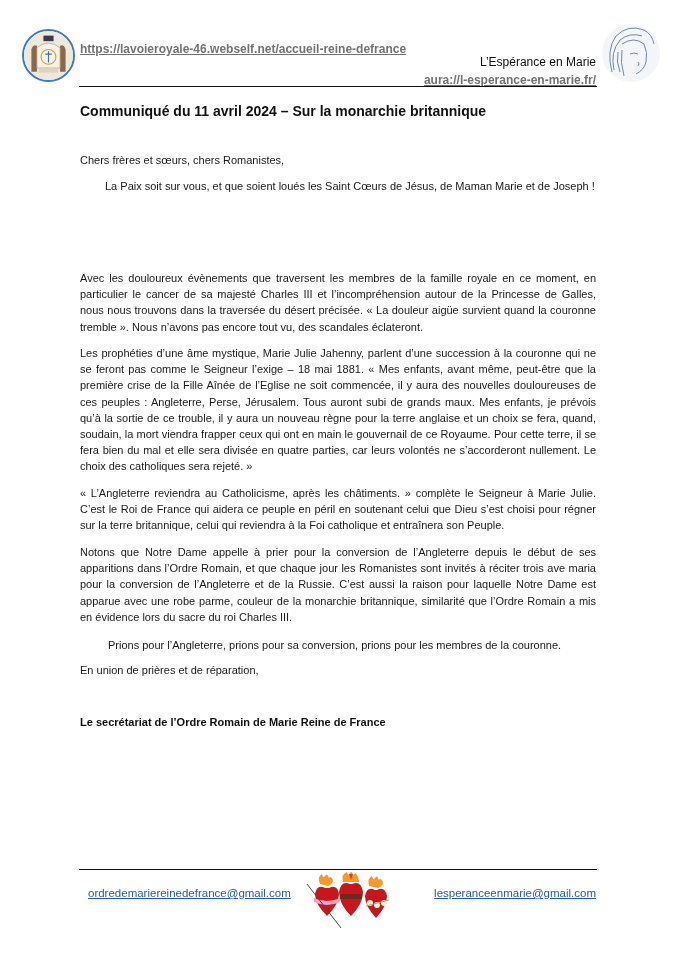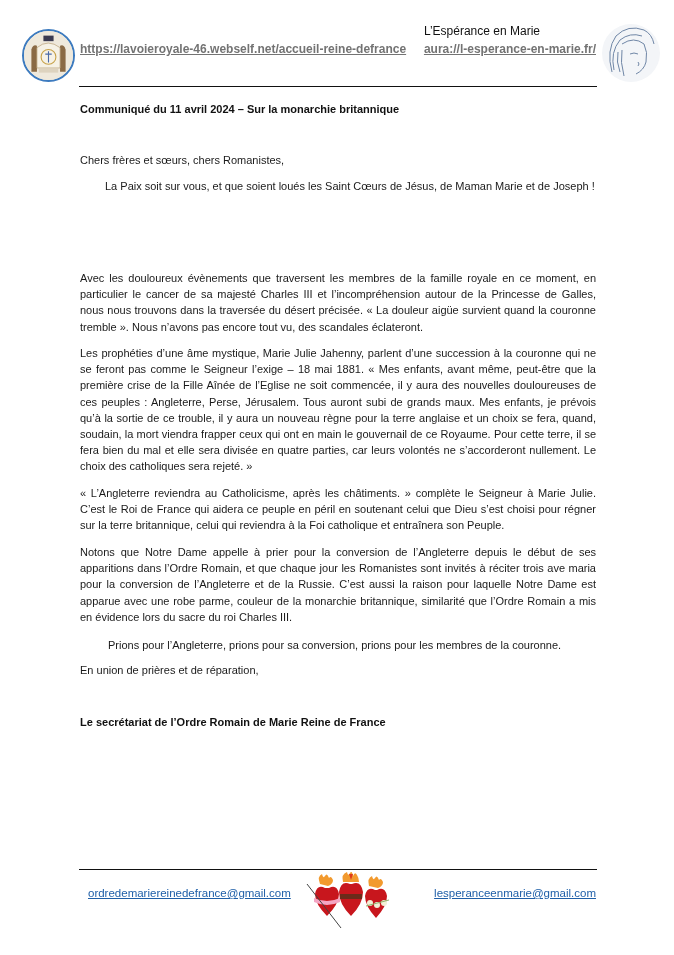--- a/index.html
+++ b/index.html
@@ -12,29 +12,29 @@
     .page { position: absolute; left: 0; top: 0; width: 674px; height: 955px; }
 
     
     .logo-left {
       position: absolute; left: 22px; top: 29px; width: 53px; height: 53px;
       border-radius: 50%; border: 2px solid #3d7bbf; background: #f4f1ea;
       overflow: hidden;
     }
     .logo-left svg { width: 100%; height: 100%; display: block; }
     .hdr-left { position: absolute; left: 80px; top: 39px; }
-    .hdr-right { position: absolute; right: 78px; top: 23px; }
+    .hdr-right { position: absolute; right: 78px; top: 54px; text-align: right; }
     .hdr-title { font-size: 12px; line-height: 16px; color: #111; white-space: nowrap; }
     .hdr-link { font-size: 12px; line-height: 15px; color: #737373; text-decoration: underline; white-space: nowrap; display: inline-block; font-weight: bold; }
     .logo-right { position: absolute; left: 600px; top: 22px; width: 62px; height: 62px; }
     .logo-right svg { width: 100%; height: 100%; display: block; }
     .rule-top { position: absolute; left: 79px; top: 86px; width: 518px; height: 1px; background: #111; }
 
     
-    .doc-title { position: absolute; left: 80px; top: 103px; font-size: 11px; font-weight: bold; color: #111; white-space: nowrap; }
+    .doc-title { position: absolute; left: 80px; top: 103px; font-size: 14px; font-weight: bold; color: #111; white-space: nowrap; }
     .p { position: absolute; left: 80px; width: 516px; font-size: 11px; line-height: 16.2px; color: #1a1a1a; text-align: justify; }
     .p.nojust { text-align: left; white-space: nowrap; }
     .sign { position: absolute; left: 80px; top: 716px; font-size: 11px; font-weight: bold; color: #111; white-space: nowrap; }
 
     
     .rule-bottom { position: absolute; left: 79px; top: 869px; width: 518px; height: 1px; background: #111; }
     .foot-link { position: absolute; top: 887px; font-size: 11.5px; color: #1f5fa8; text-decoration: underline; white-space: nowrap; }
     .foot-left { left: 88px; }
     .foot-right { right: 78px; }
     .hearts { position: absolute; left: 303px; top: 870px; width: 96px; height: 62px; }

